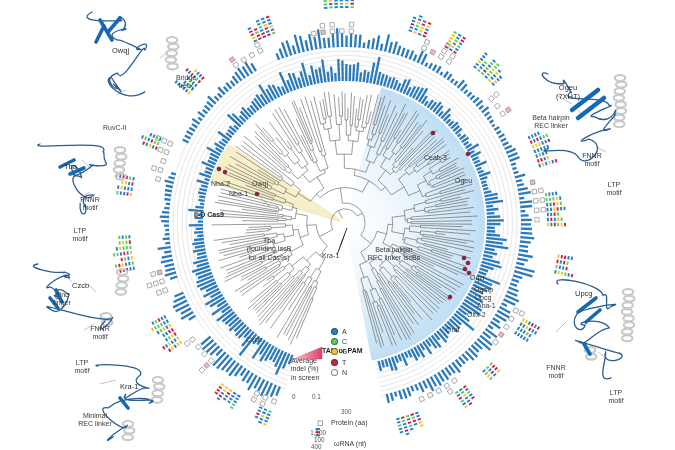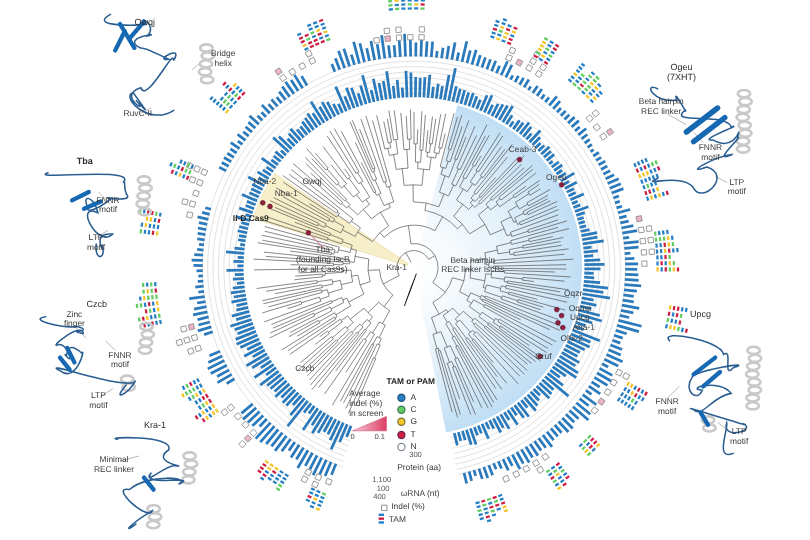--- a/index.html
+++ b/index.html
@@ -1,19 +1,19 @@
 <!DOCTYPE html>
 <html><head>
 <meta charset="utf-8">
 <style>
   html,body{margin:0;padding:0;background:#fff;}
   #fig{position:relative;width:675px;height:450px;background:#ffffff;overflow:hidden;
        font-family:"Liberation Sans",sans-serif;}
   #plot{position:absolute;left:0;top:0;}
-  .lbl{position:absolute;font-size:7px;color:#3a3a3a;line-height:1.18;white-space:pre-line;}
+  .lbl{position:absolute;font-size:7px;color:#3a3a3a;line-height:1.18;white-space:pre-line;margin-top:32px;}
   .c{text-align:center;}
   .b{font-weight:bold;color:#1f1f1f;}
   .name{font-size:7.5px;color:#2e2e2e;}
   .sm{font-size:6.3px;color:#4f4f4f;}
   .gry{color:#555;}
   #legend-entries{position:absolute;left:331px;top:326px;}
   .tam-row{display:flex;align-items:center;height:10.4px;}
   .tam-dot{width:7px;height:7px;border-radius:50%;margin-right:4px;box-sizing:border-box;
            border:1px solid rgba(20,40,70,.55);}
   .tam-letter{font-size:7px;color:#333;}
@@ -283,21 +283,21 @@
   <div class="lbl sm gry" style="left:341px;top:376px;">300</div>
   <div class="lbl" style="left:331px;top:387px;">Protein (aa)</div>
   <div class="lbl sm gry" style="left:306px;top:397px;width:20px;text-align:right;">1,100</div>
   <div class="lbl sm gry" style="left:314px;top:404px;">100</div>
   <div class="lbl sm gry" style="left:311px;top:411px;">400</div>
   <div class="lbl" style="left:334px;top:408px;">ωRNA (nt)</div>
   <div class="lbl" style="left:326px;top:419px;">Indel (%)</div>
   <div class="lbl" style="left:324px;top:430px;">TAM</div>
 
   <div class="lbl name" style="left:112px;top:15px;">Owqj</div>
-  <div class="lbl name" style="left:64px;top:131px;font-weight:bold;">Tba</div>
+  <div class="lbl name" style="left:64px;top:131px;">Tba</div>
   <div class="lbl name" style="left:72px;top:250px;">Czcb</div>
   <div class="lbl name" style="left:120px;top:351px;">Kra-1</div>
   <div class="lbl name c" style="left:545px;top:52px;width:46px;">Ogeu
 (7XHT)</div>
   <div class="lbl name" style="left:575px;top:258px;">Upcg</div>
 
   <div class="lbl c" style="left:170px;top:42px;width:32px;">Bridge
 helix</div>
   <div class="lbl" style="left:103px;top:92px;">RuvC-II</div>
   <div class="lbl c" style="left:76px;top:164px;width:28px;">FNNR

